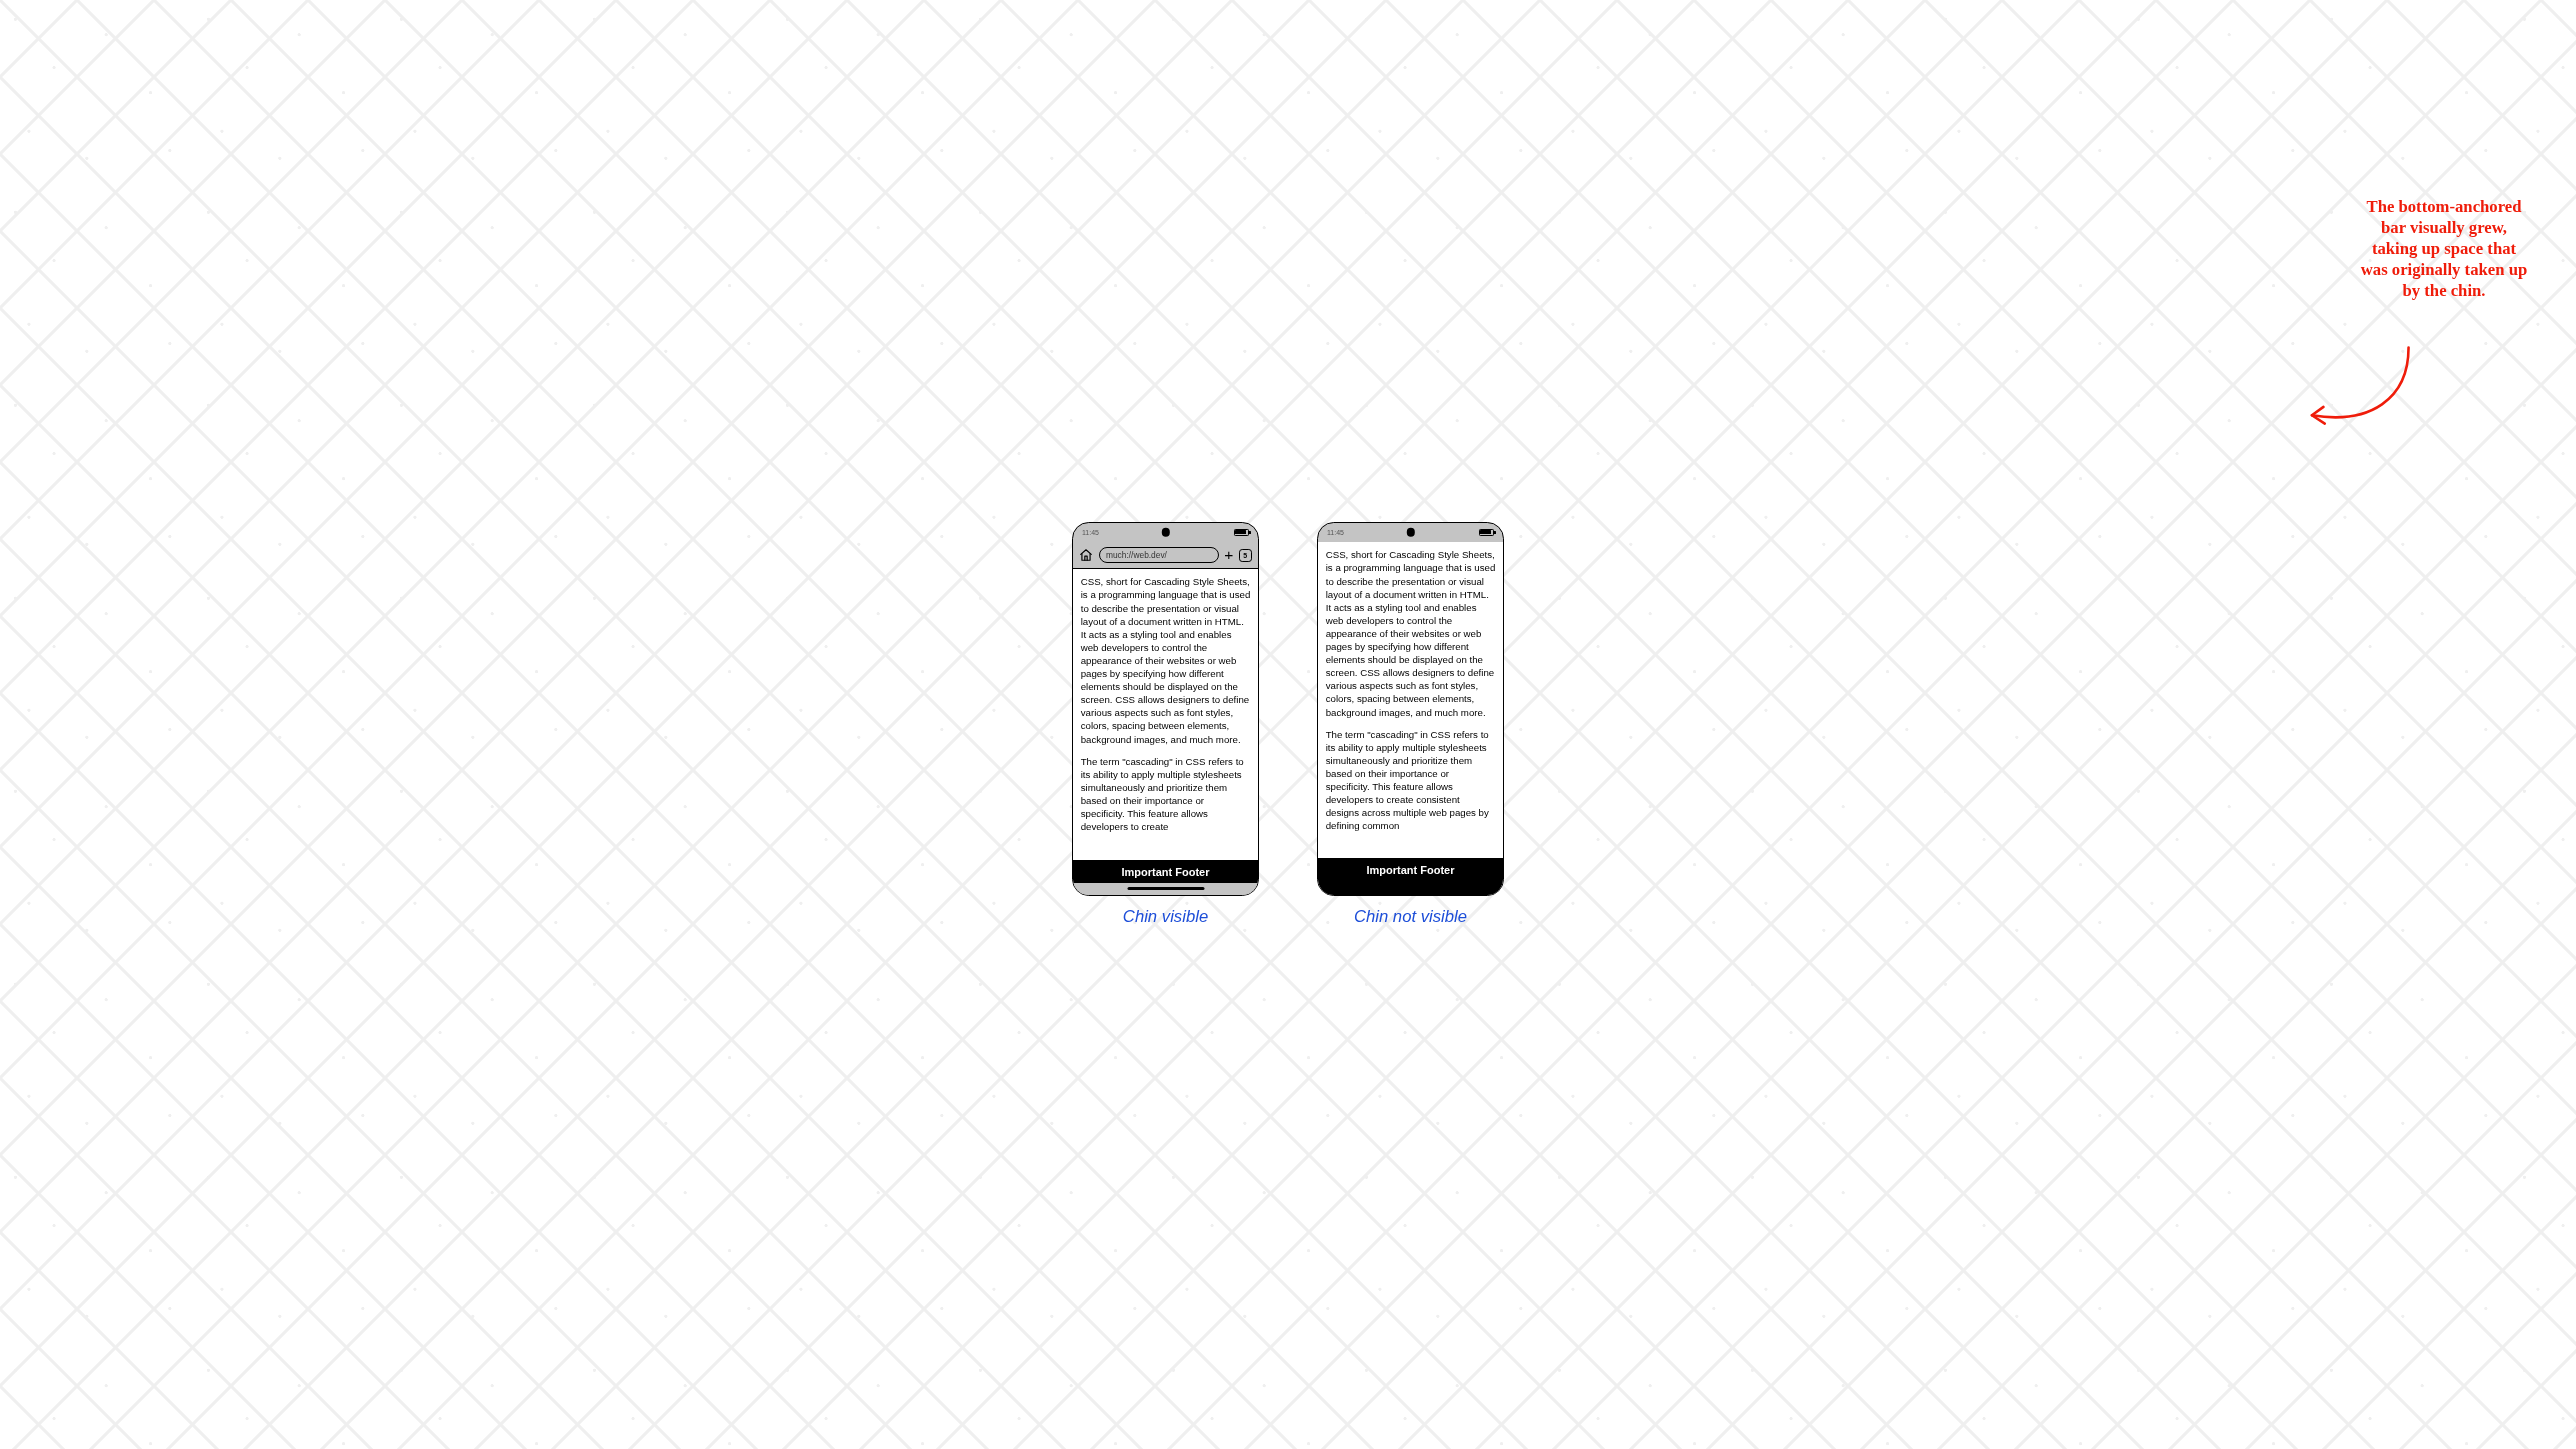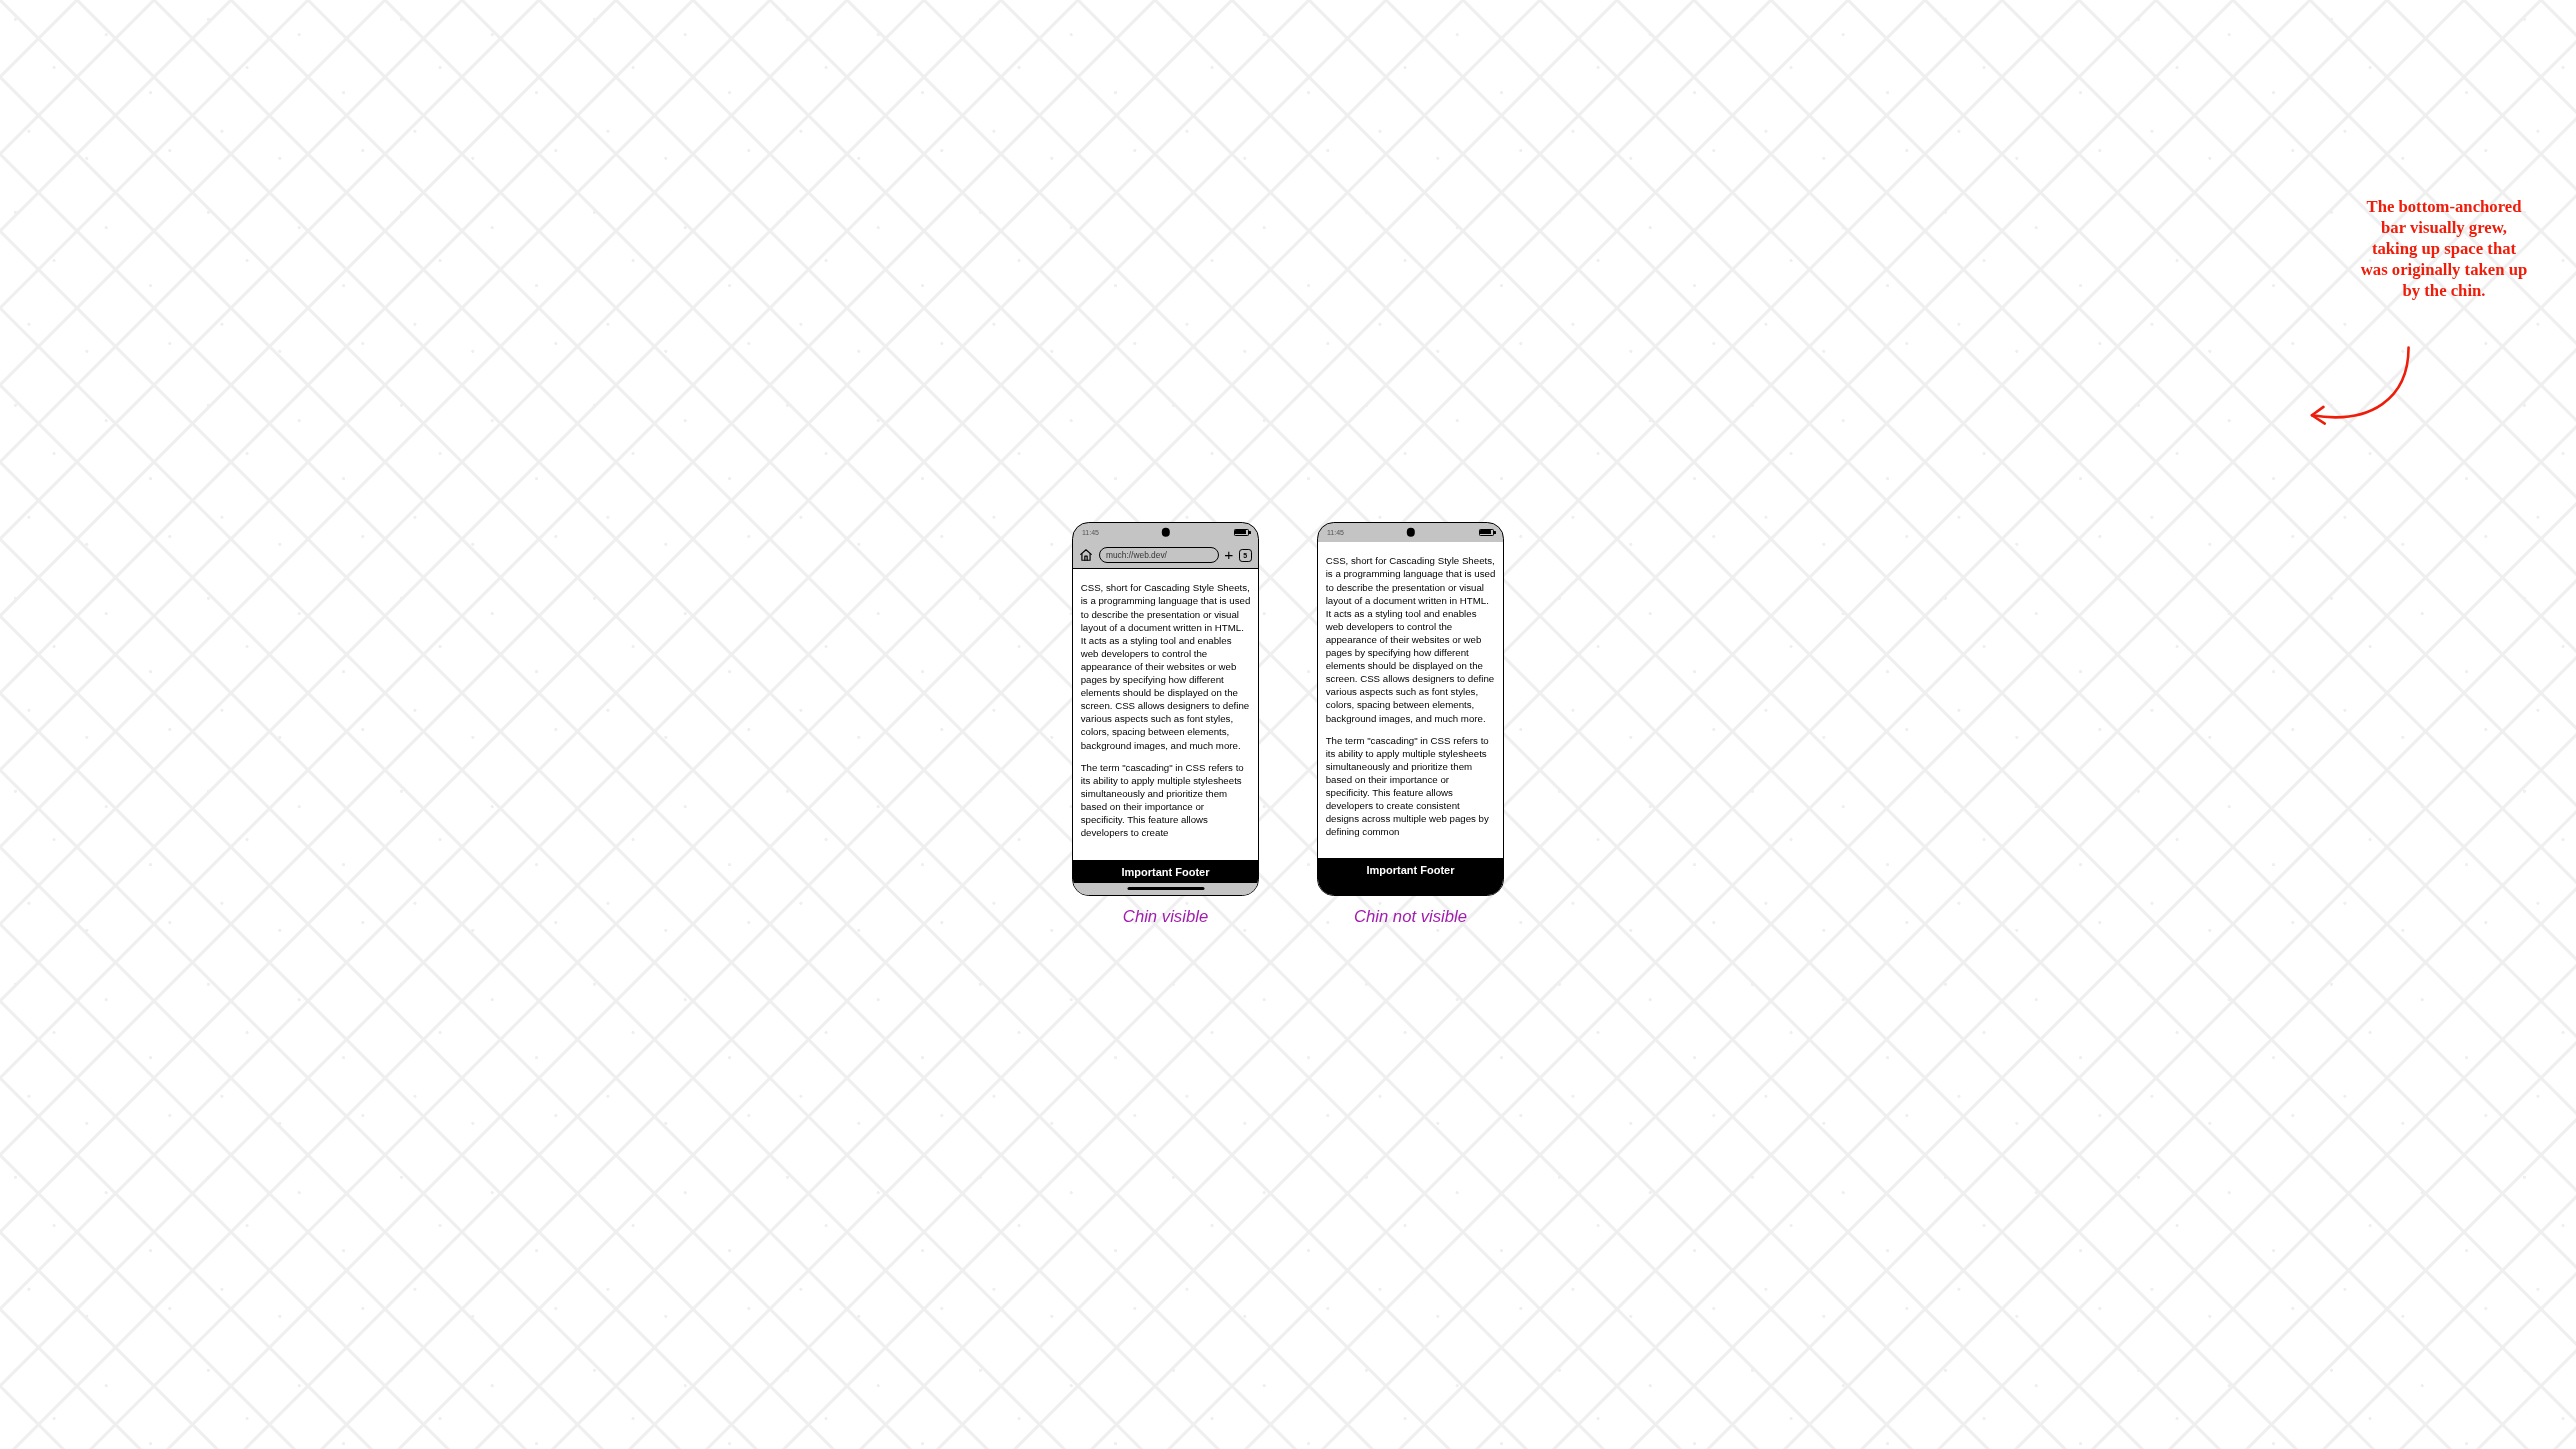--- a/index.html
+++ b/index.html
@@ -41,21 +41,21 @@
   .phone-col {
     display: flex;
     flex-direction: column;
     align-items: center;
     gap: 11.6px;
   }
 
   .caption {
     font-style: italic;
     font-size: 16.7px;
-    color: #a21caf;
+    color: #1d4ed8;
   }
 
   
   .phone {
     width: 187px;
     height: 374px;
     border: 1.9px solid #000;
     border-radius: 16.7px;
     background: #c4c4c4;
     position: relative;
@@ -148,21 +148,21 @@
 
   .content {
     flex: 1;
     padding: 6.4px 7.7px;
     font-size: 9.7px;
     line-height: 1.35;
     color: #000;
     overflow: hidden;
     font-family: Helvetica, Arial, sans-serif;
   }
-  .content p { margin-bottom: 9px; margin-top: 6px; }
+  .content p { margin-bottom: 9px; }
 
   .footer-bar {
     background: #000000;
     color: #fff;
     font-weight: 600;
     font-size: 11px;
     display: flex;
     align-items: flex-start;
     justify-content: center;
     padding-top: 5.8px;

